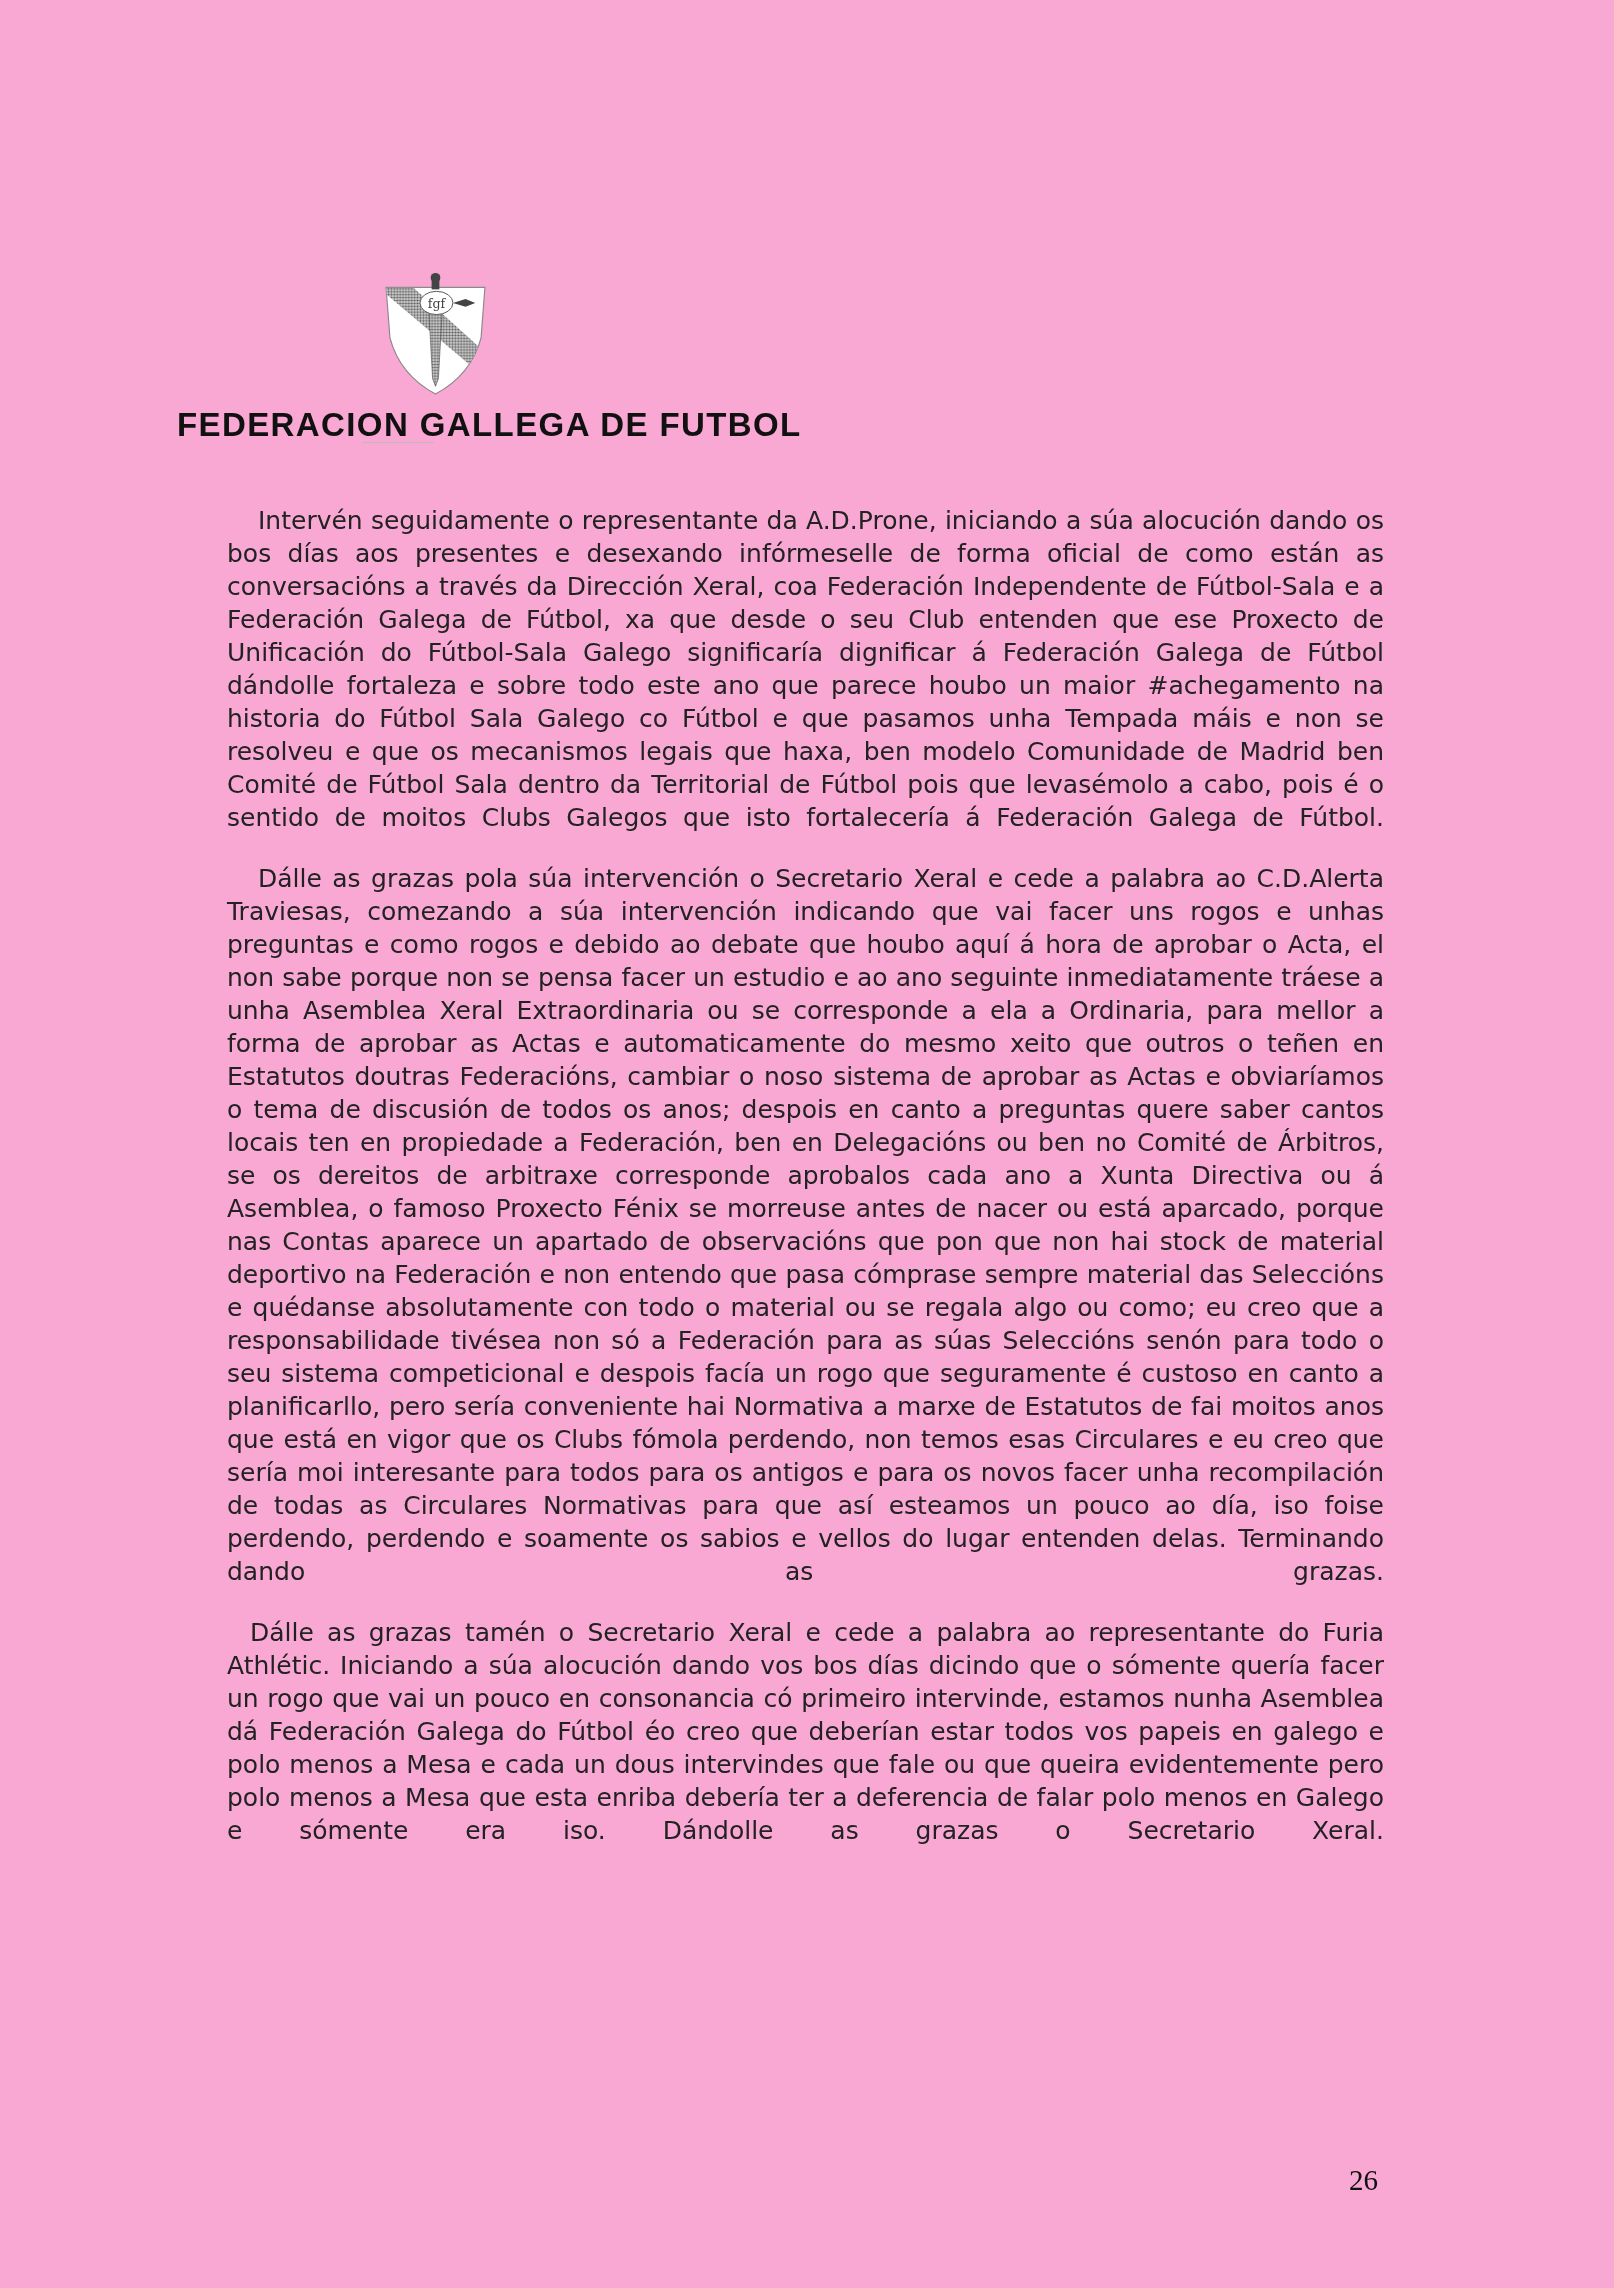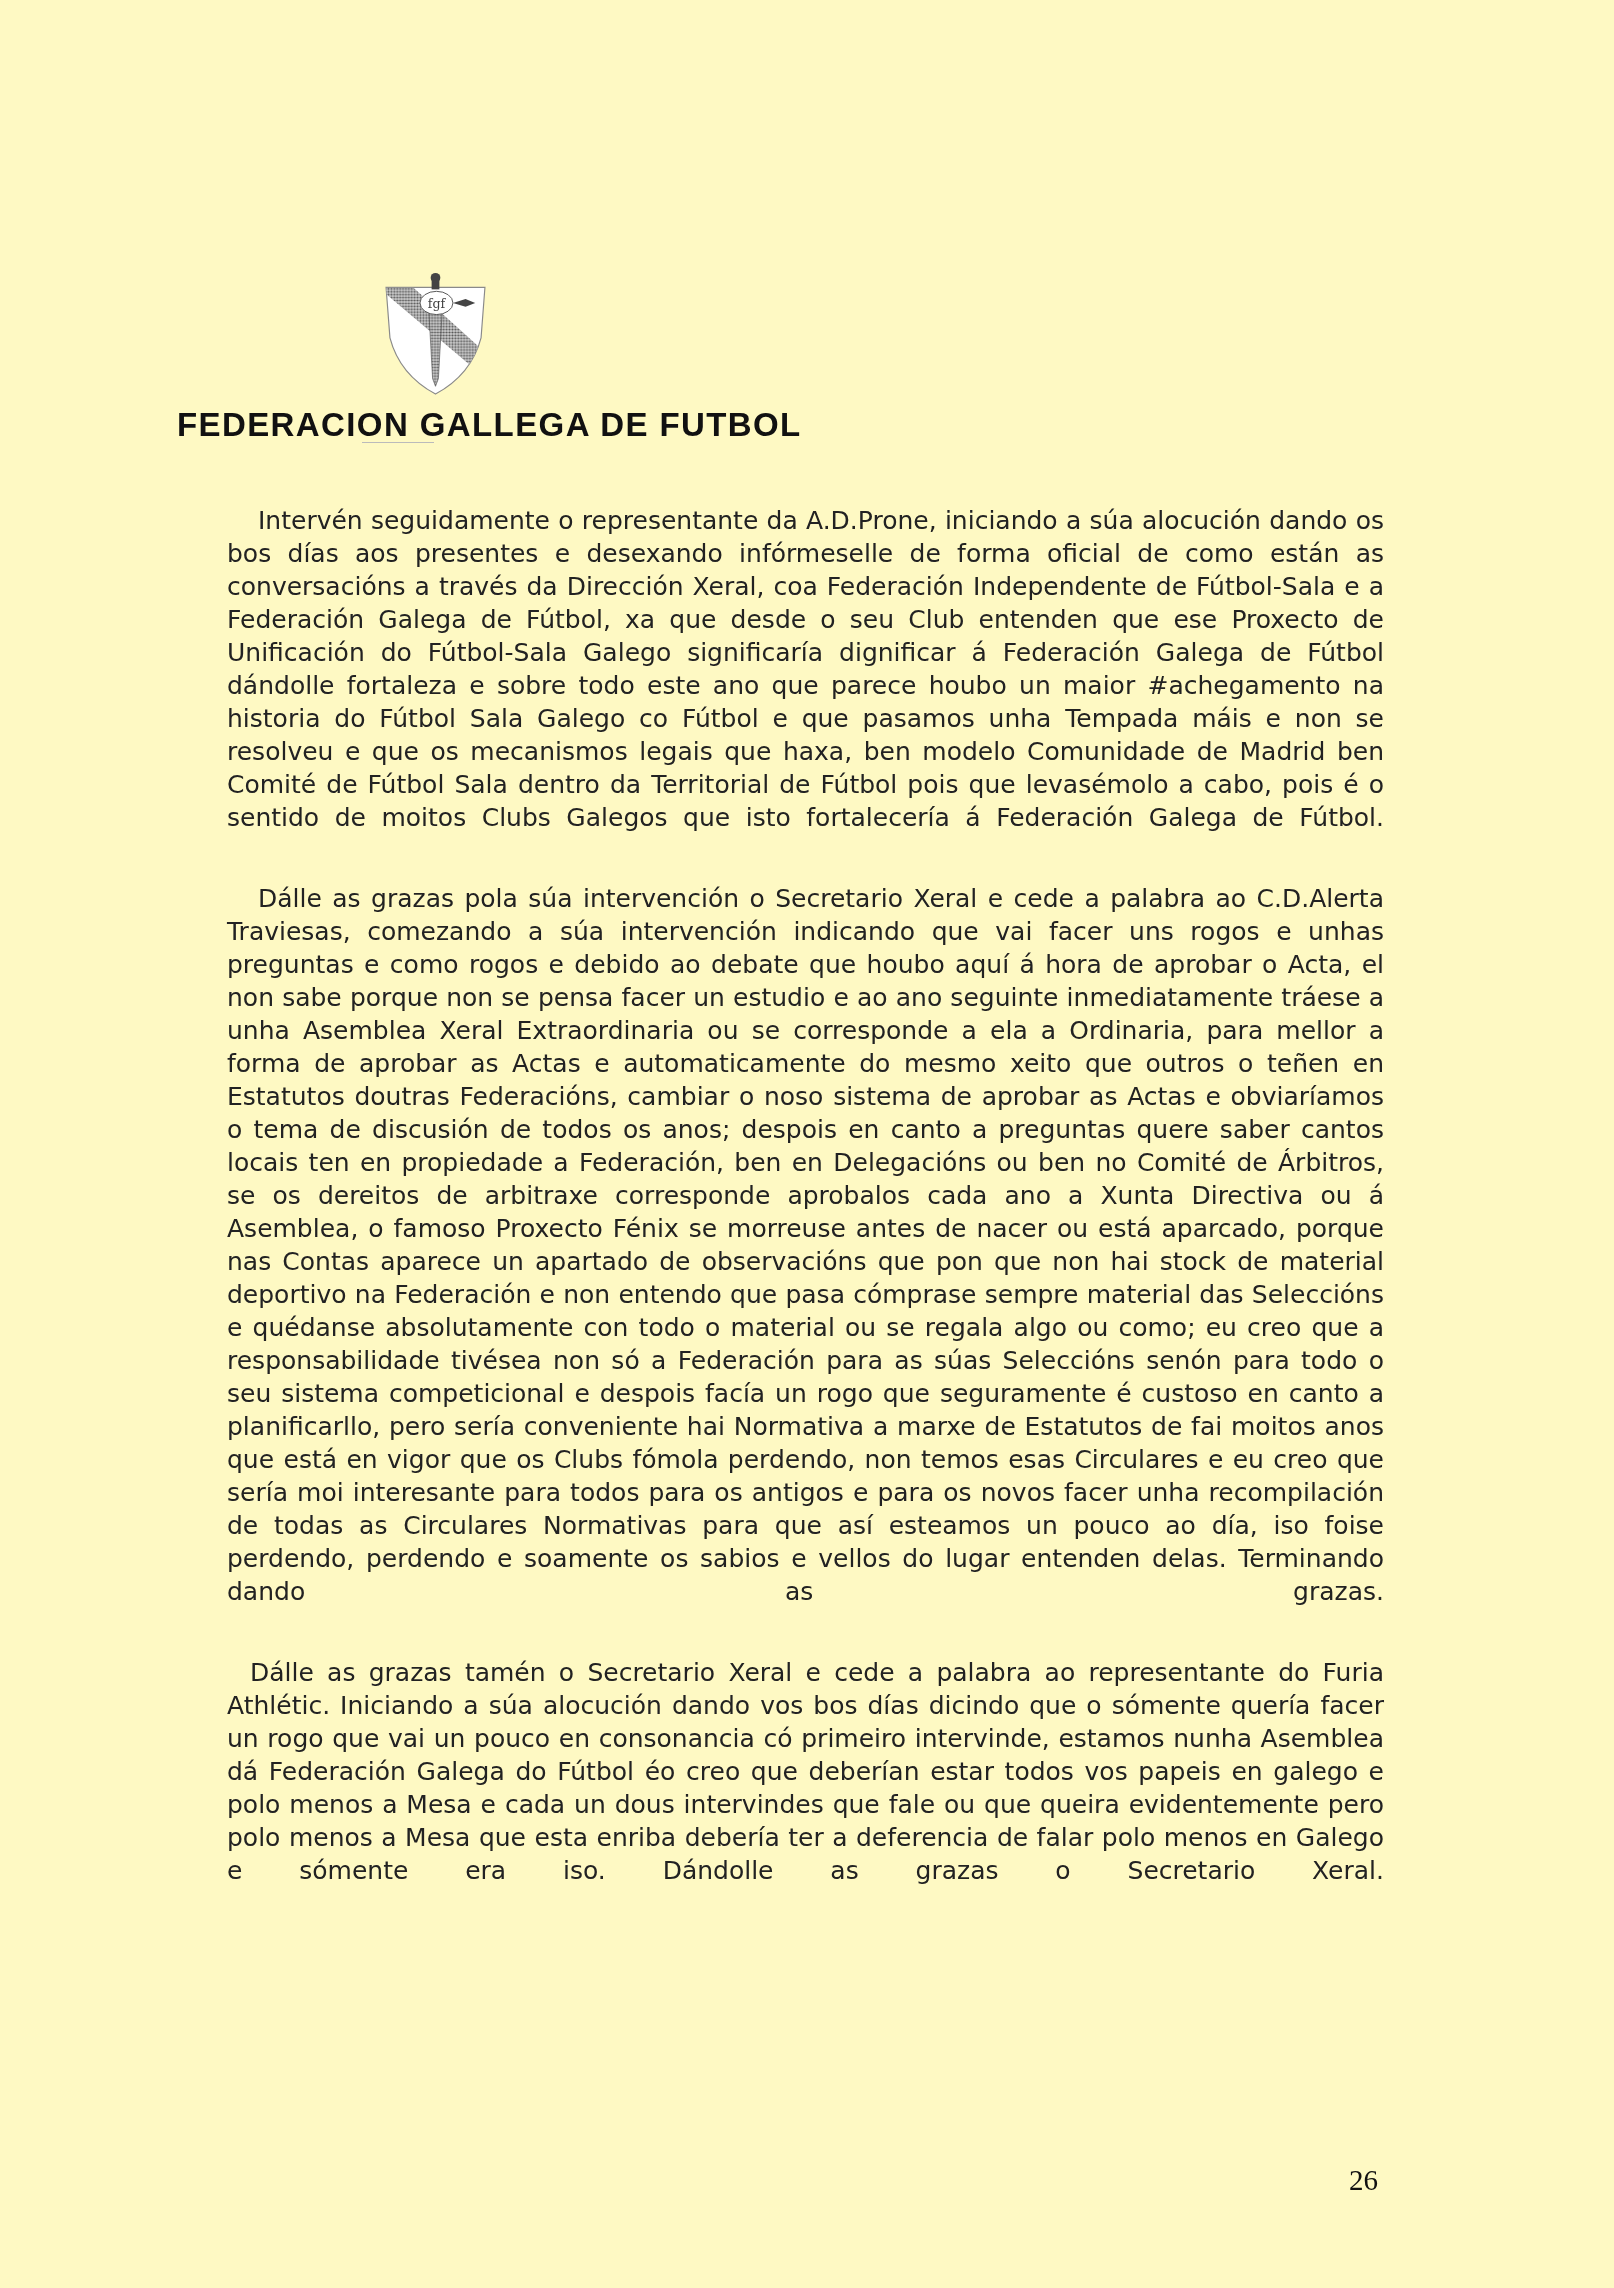--- a/index.html
+++ b/index.html
@@ -1,32 +1,32 @@
 <!DOCTYPE html>
 <html><head>
 <meta charset="utf-8">
 <style>
   html, body { margin: 0; padding: 0; background: #ffffff; }
   body { width: 1615px; height: 2288px; position: relative; overflow: hidden; }
-  .page { position: absolute; inset: 0; background: #fef9c3; }
+  .page { position: absolute; inset: 0; background: #f9a8d4; }
   .logo { position: absolute; left: 378px; top: 270px; width: 115px; height: 126px; }
   .org-name {
     position: absolute; left: 177px; top: 406px;
     font-family: "Liberation Sans", sans-serif; font-weight: bold;
     font-size: 33px; letter-spacing: 1.4px; color: #111;
     white-space: nowrap;
   }
   .org-rule { position: absolute; left: 362px; top: 442px; width: 72px; height: 1px; background: #bbb; }
   .body-text {
     position: absolute; left: 227px; width: 1157px; top: 504px;
     font-family: "DejaVu Sans", sans-serif; font-size: 25px;
     line-height: 33px; color: #222;
   }
   .para { margin: 0; text-align: justify; text-align-last: justify; text-indent: 31px; }
-  .para + .para { margin-top: 48px; }
+  .para + .para { margin-top: 28px; }
   .para.p3 { text-indent: 23px; }
   .page-number {
     position: absolute; left: 1349px; top: 2164px;
     font-family: "Liberation Serif", serif; font-size: 29px; color: #111;
   }
 </style>
 </head>
 <body>
 
 <div class="page">

